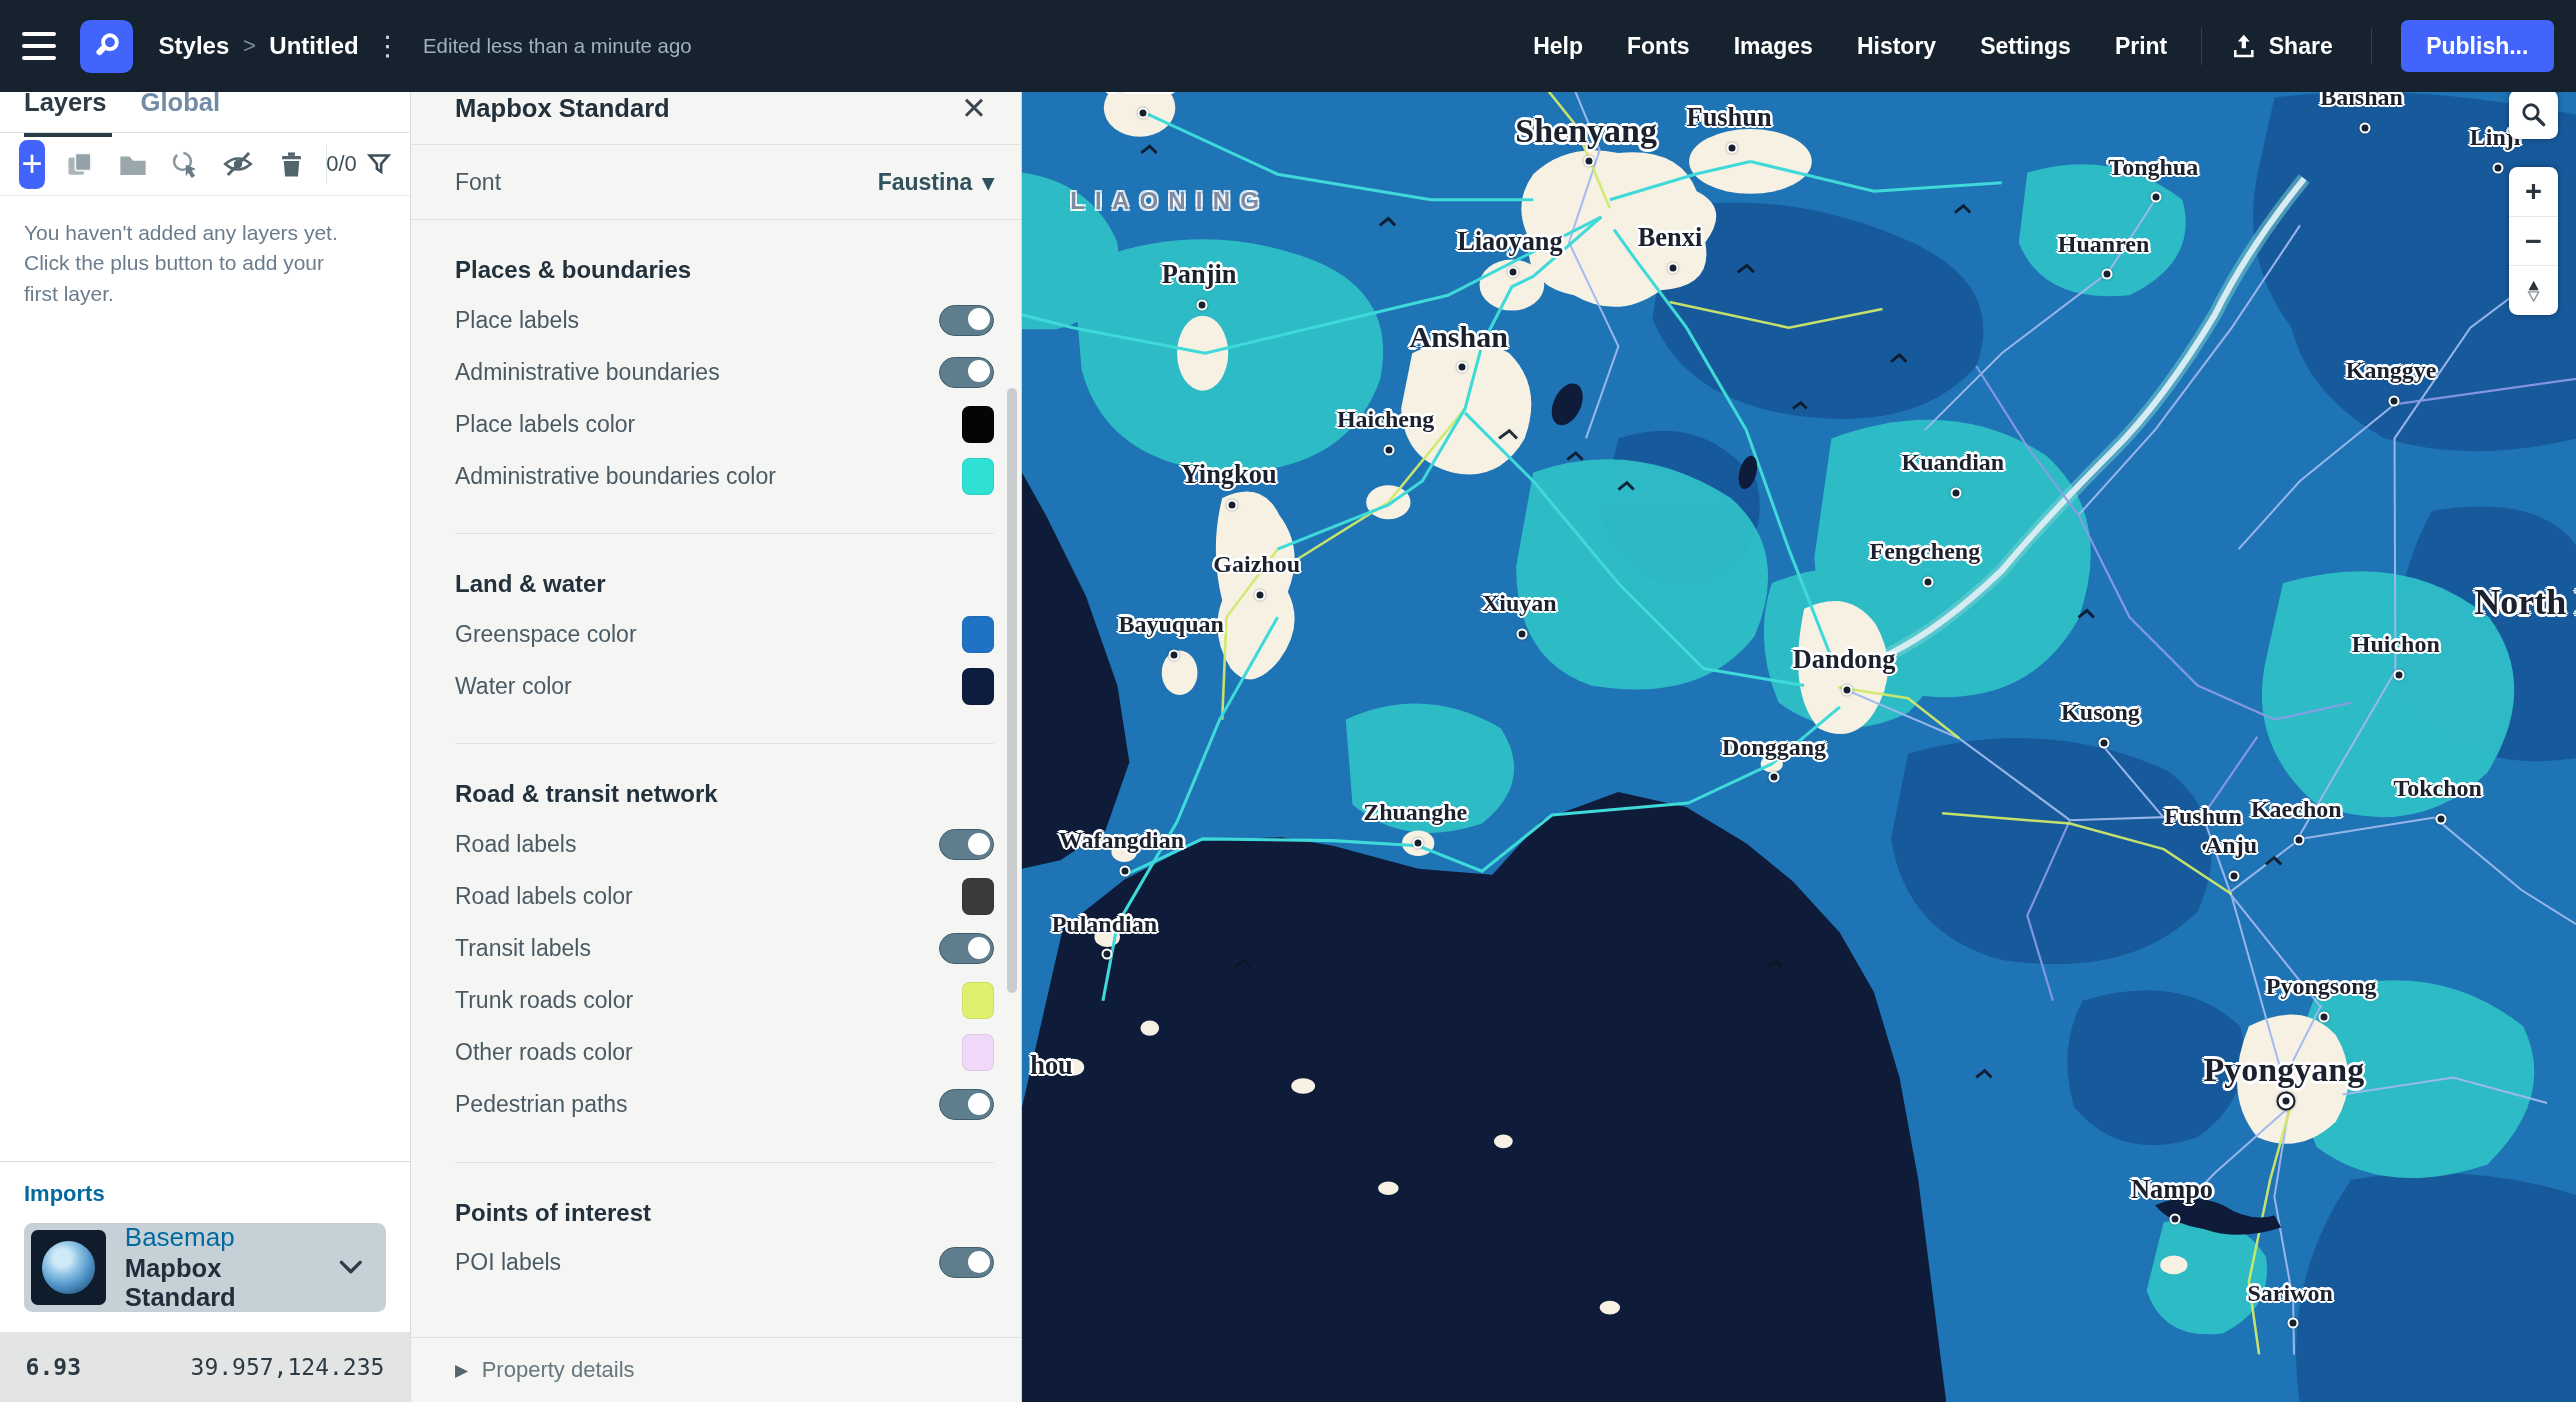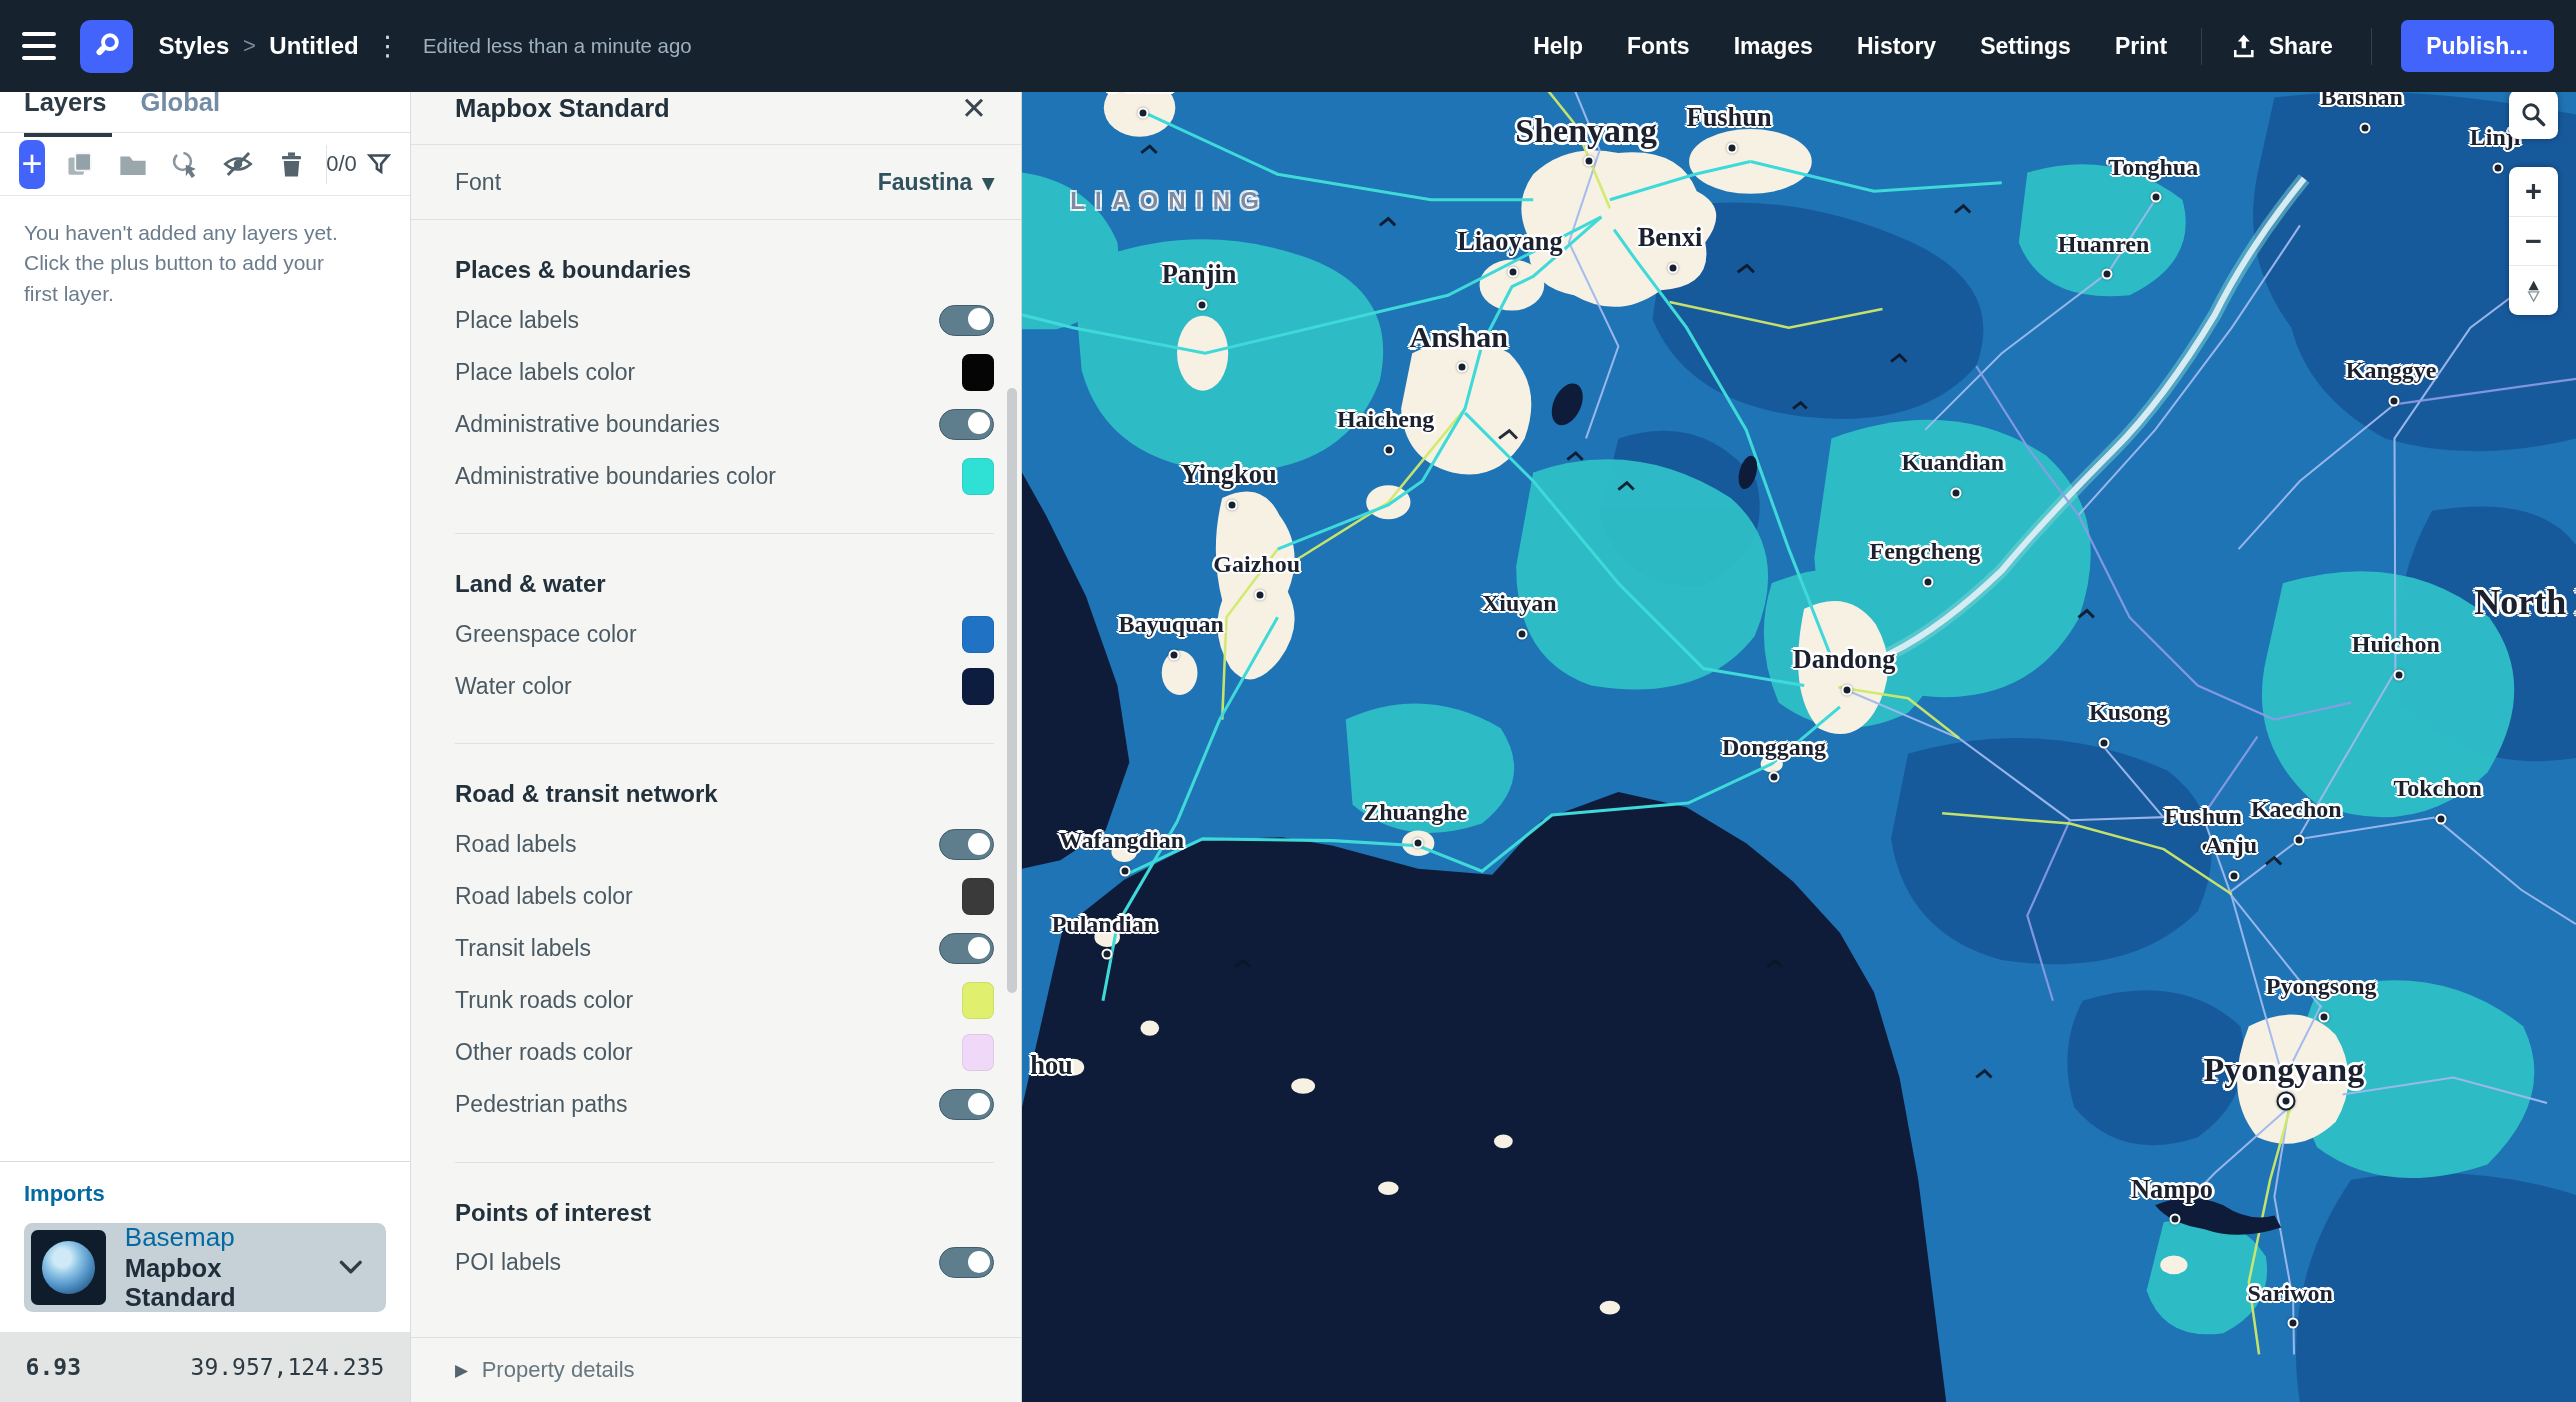--- a/index.html
+++ b/index.html
@@ -227,28 +227,28 @@
       </div>
       <div id="panel-sections">
           <div class="psection-head">Places &amp; boundaries</div>
           <div class="prow">
             <span class="plabel">Place labels</span>
             <span class="toggle on">
               <span class="knob"></span>
             </span>
           </div>
           <div class="prow">
-            <span class="plabel">Place labels color</span>
-            <span class="swatch" style="background: rgb(5, 5, 5);"></span>
-          </div>
-          <div class="prow">
             <span class="plabel">Administrative boundaries</span>
             <span class="toggle on">
               <span class="knob"></span>
             </span>
+          </div>
+          <div class="prow">
+            <span class="plabel">Place labels color</span>
+            <span class="swatch" style="background: rgb(5, 5, 5);"></span>
           </div>
           <div class="prow">
             <span class="plabel">Administrative boundaries color</span>
             <span class="swatch" style="background: rgb(47, 224, 213);"></span>
           </div>
           <div class="pdivider"></div>
           <div class="psection-head">Land &amp; water</div>
           <div class="prow">
             <span class="plabel">Greenspace color</span>
             <span class="swatch" style="background: rgb(31, 114, 196);"></span>
@@ -470,21 +470,21 @@
         <div class="mdot" style="left: 58.3%; top: 38.3%;"></div>
         <div class="mlabel sm" style="left: 9.6%; top: 41.5%;">Bayuquan</div>
         <div class="mdot" style="left: 9.8%; top: 43.8%;"></div>
         <div class="mlabel sm" style="left: 32%; top: 39.9%;">Xiuyan</div>
         <div class="mdot" style="left: 32.2%; top: 42.2%;"></div>
         <div class="mlabel country" style="left: 97.6%; top: 39.8%;">North K</div>
         <div class="mlabel md" style="left: 52.9%; top: 44.1%;">Dandong</div>
         <div class="mdot" style="left: 53.1%; top: 46.4%;"></div>
         <div class="mlabel sm" style="left: 88.4%; top: 43%;">Huichon</div>
         <div class="mdot" style="left: 88.6%; top: 45.3%;"></div>
-        <div class="mlabel sm" style="left: 69.4%; top: 48.1%; margin-left: 28px;">Kusong</div>
+        <div class="mlabel sm" style="left: 69.4%; top: 48.1%;">Kusong</div>
         <div class="mdot" style="left: 69.6%; top: 50.4%;"></div>
         <div class="mlabel sm" style="left: 48.2%; top: 50.7%; padding-left: 6px;">Donggang</div>
         <div class="mdot" style="left: 48.4%; top: 53%;"></div>
         <div class="mlabel sm" style="left: 91.1%; top: 53.8%;">Tokchon</div>
         <div class="mdot" style="left: 91.3%; top: 56.1%;"></div>
         <div class="mlabel sm" style="left: 82%; top: 55.4%;">Kaechon</div>
         <div class="mdot" style="left: 82.2%; top: 57.7%;"></div>
         <div class="mlabel sm" style="left: 76%; top: 55.9%;">Fushun</div>
         <div class="mdot" style="left: 76.2%; top: 58.2%;"></div>
         <div class="mlabel sm" style="left: 25.3%; top: 55.6%;">Zhuanghe</div>

